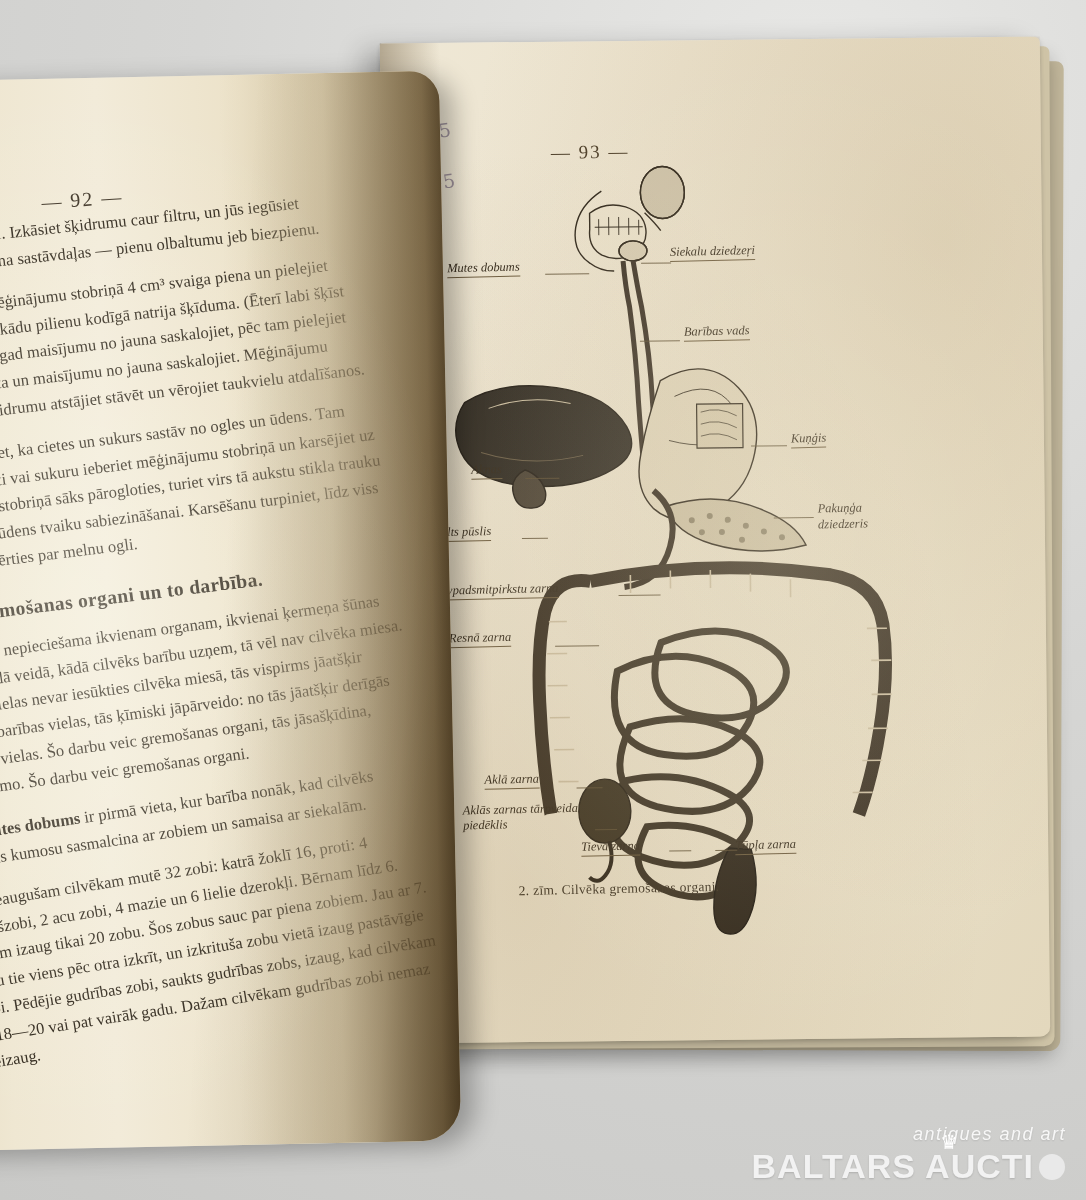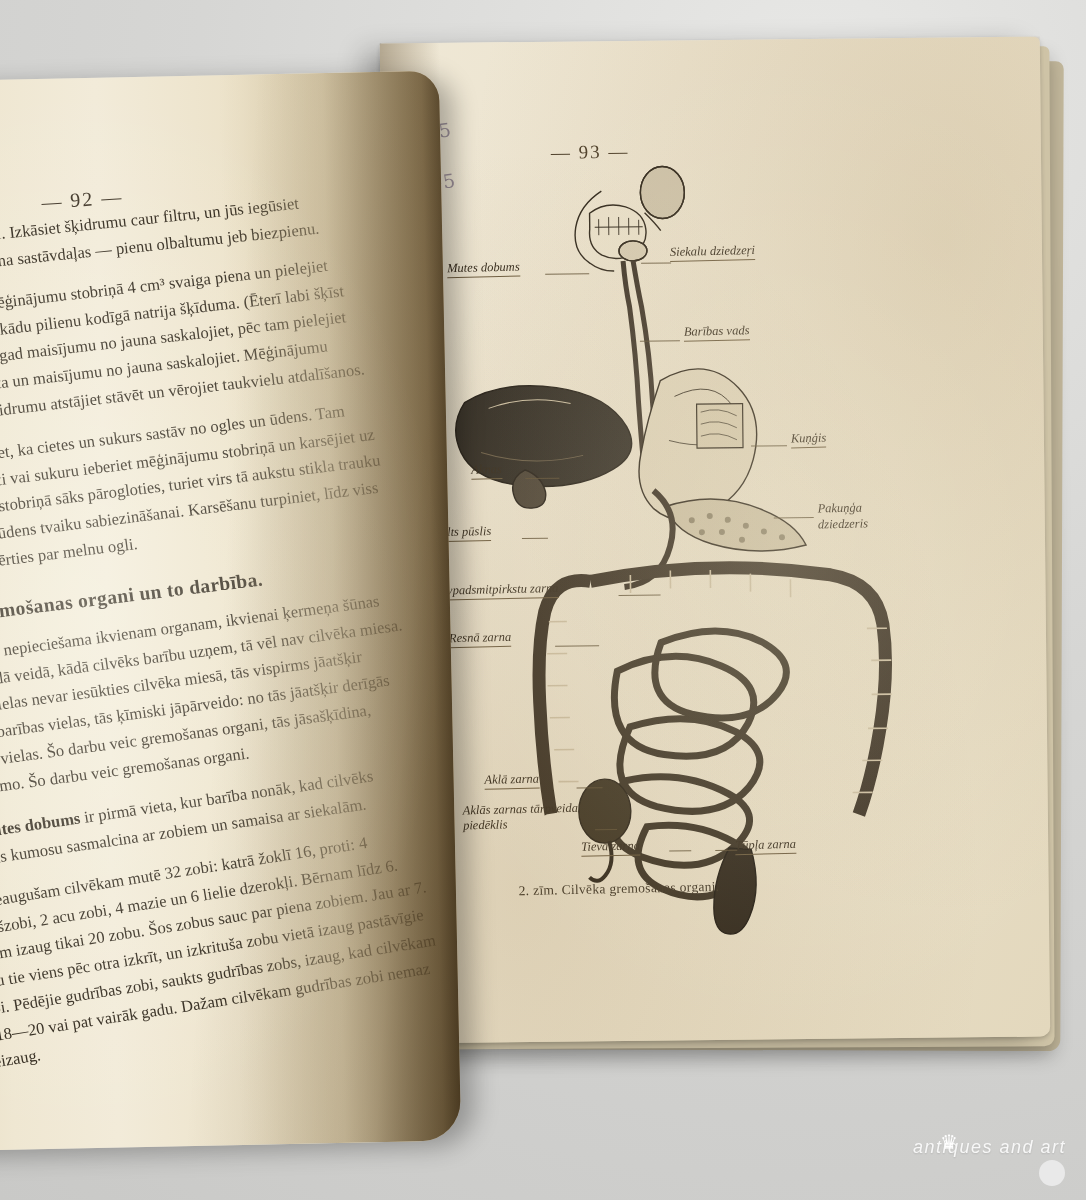--- a/index.html
+++ b/index.html
@@ -351,17 +351,18 @@
 
       <div class="left-fade"></div>
       <div class="curve"></div>
     </div>
 
   </div>
 
   <div class="watermark">
     <div class="wm-small">antiques and art</div>
     <div class="wm-big">
+      <span>BALTARS AUCTI</span>
         <span class="wm-dot"></span>
     </div>
   </div>
   <div class="wm-crown">♛</div>
 </div>
 
 </body></html>

